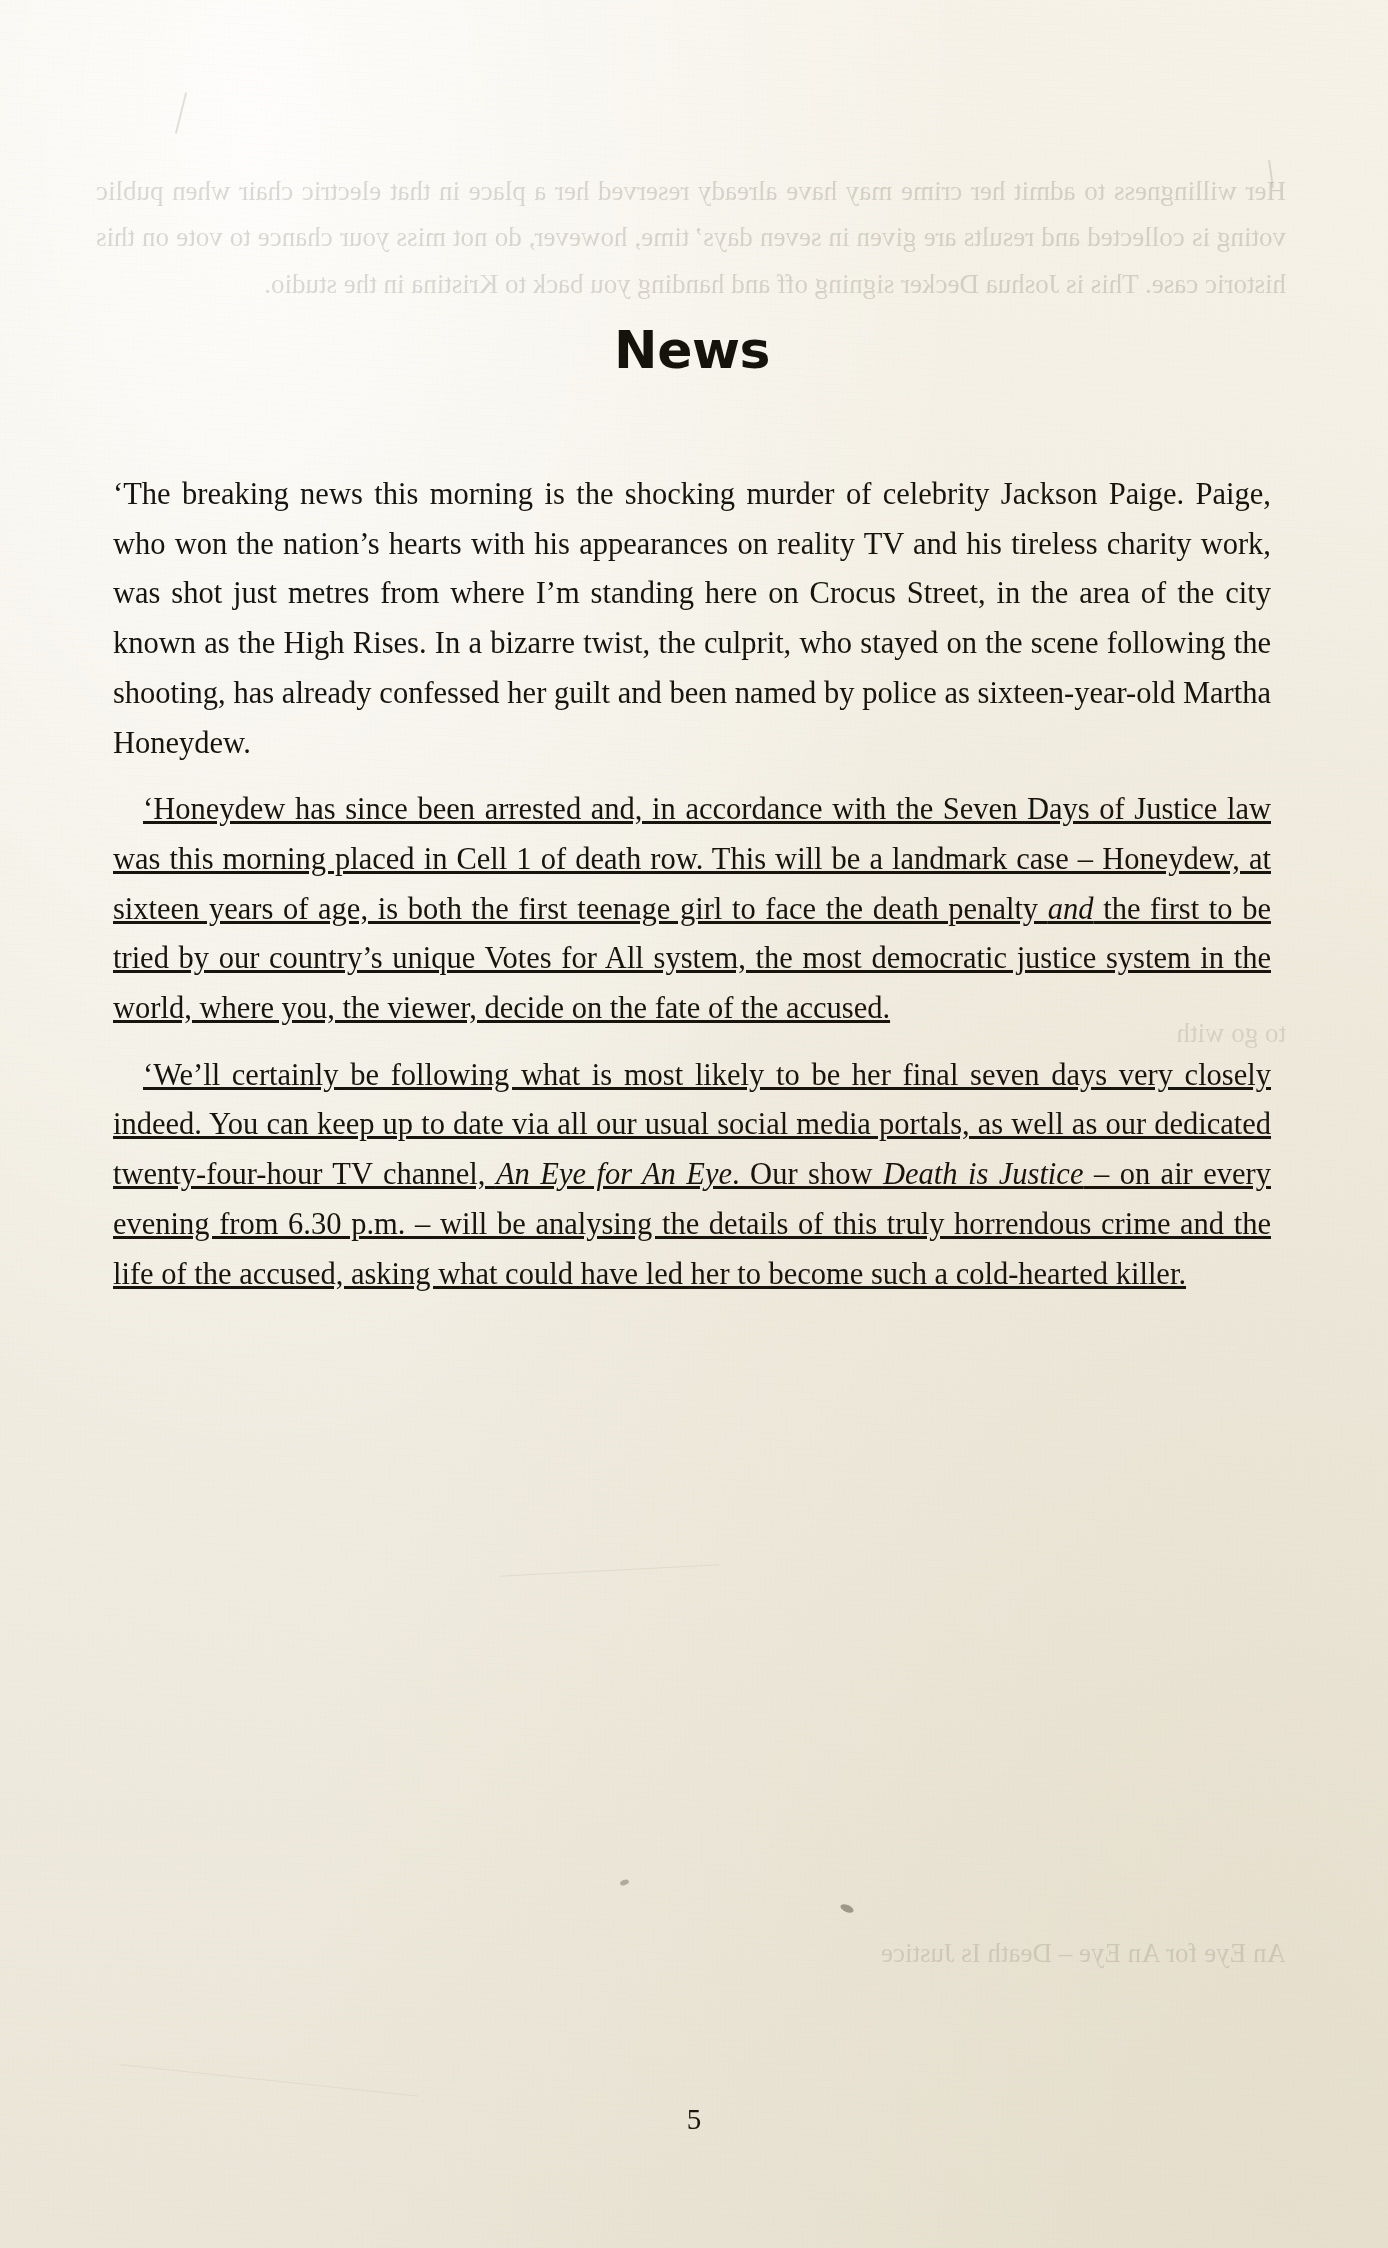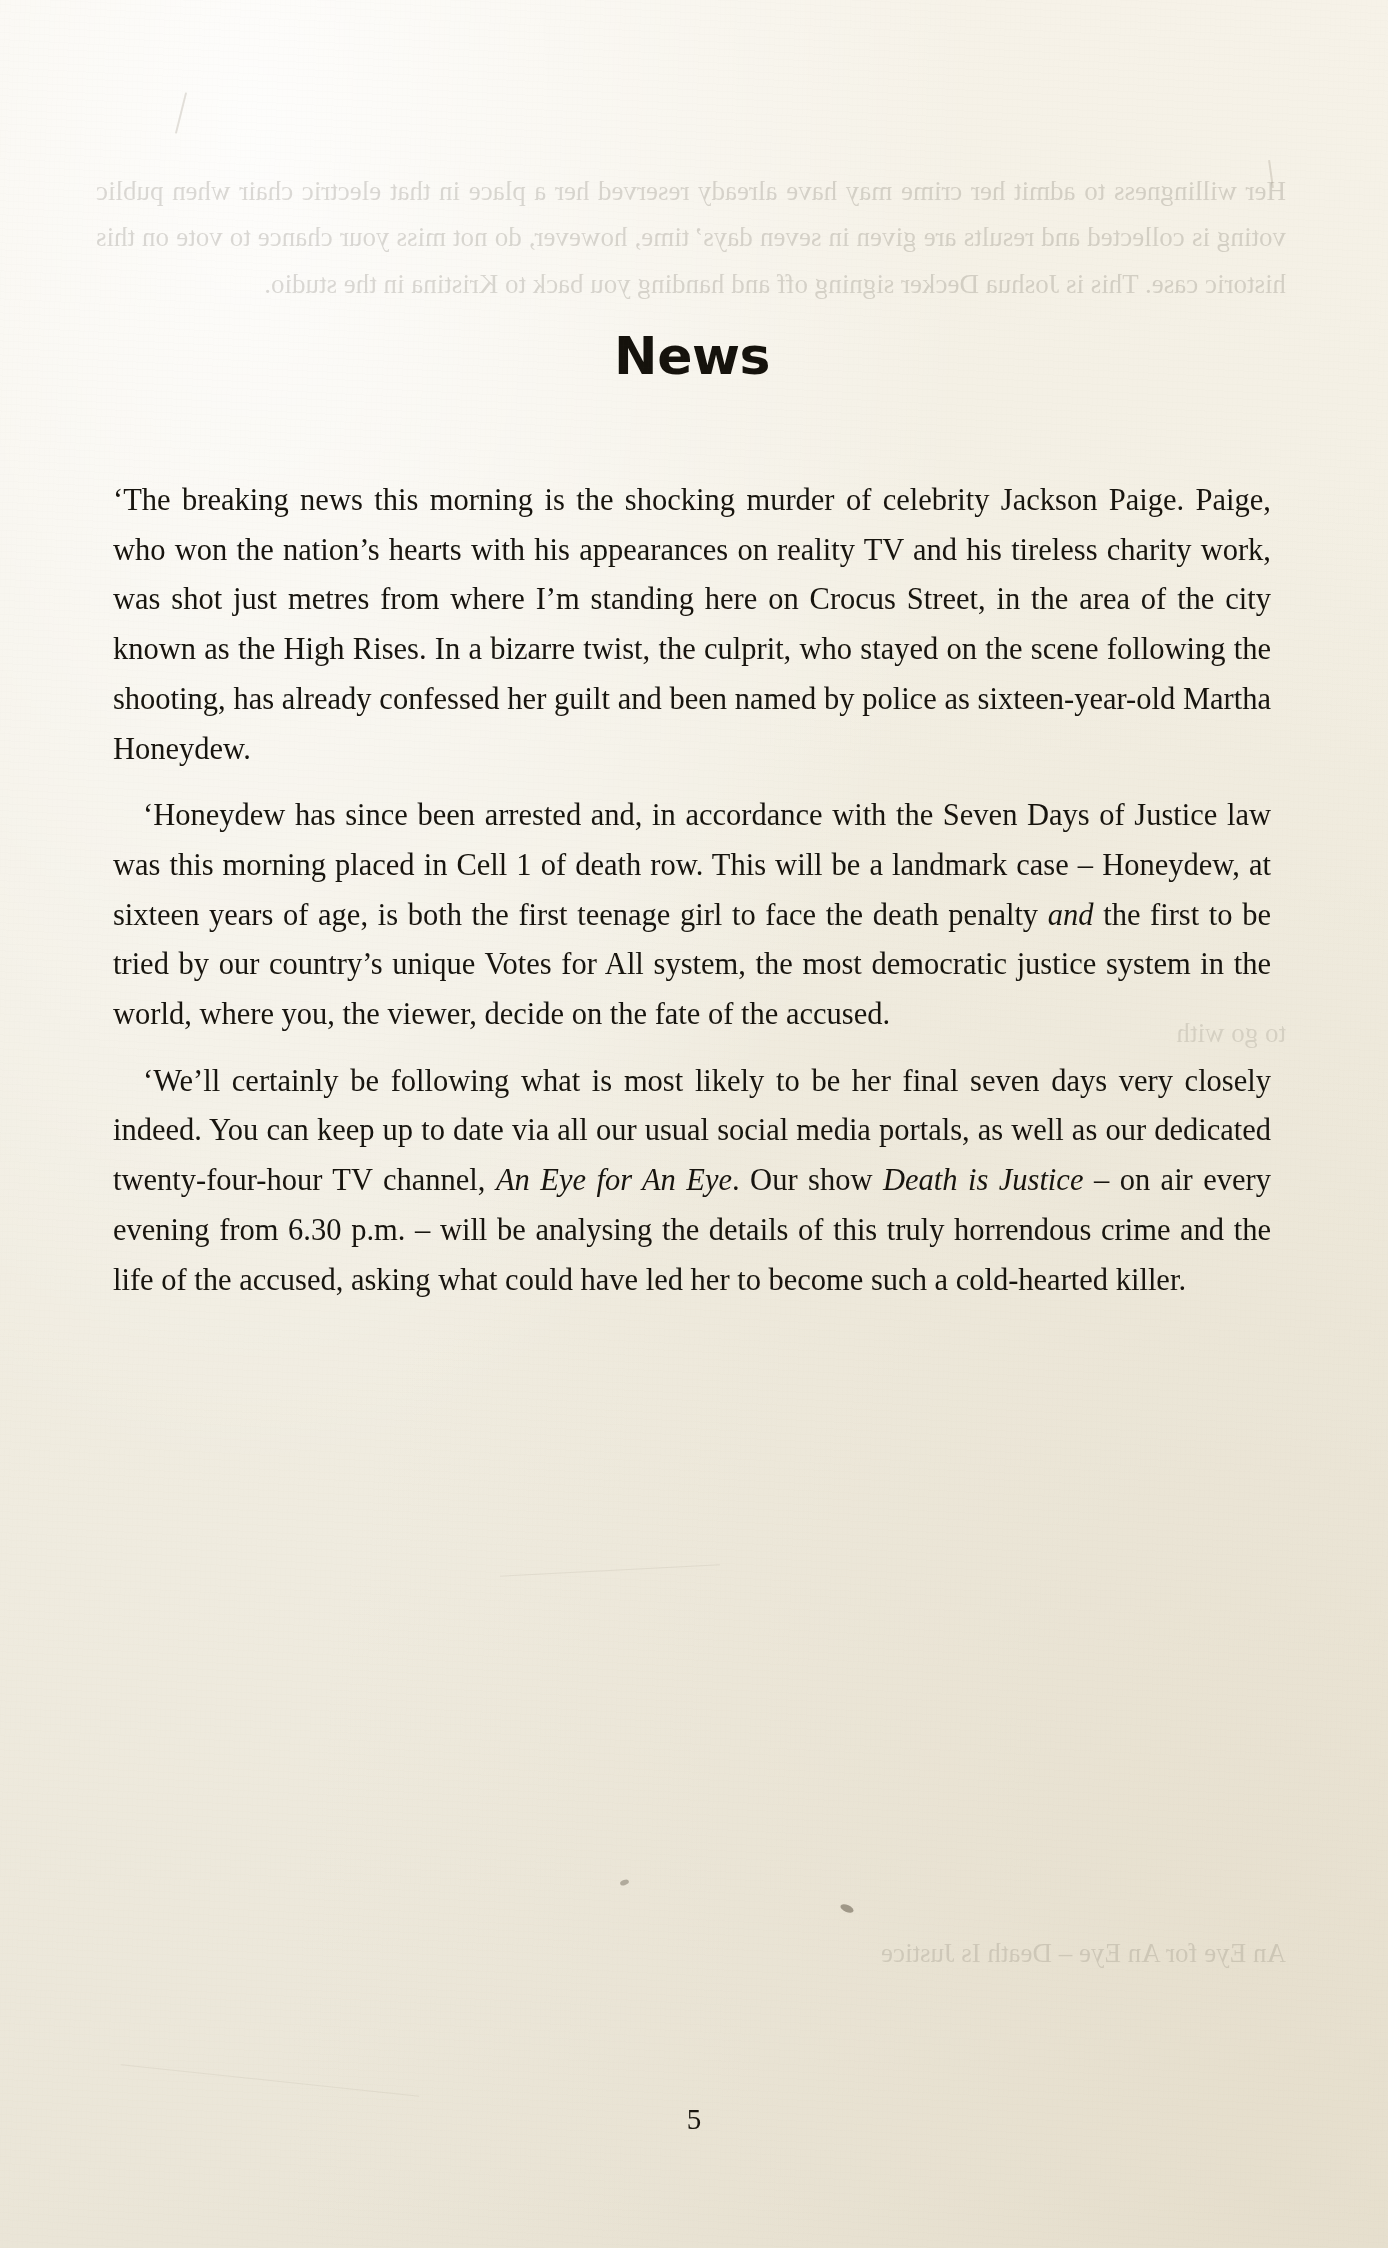--- a/index.html
+++ b/index.html
@@ -62,21 +62,21 @@
   }
   #showthrough-bot {
     top: 1930px;
     left: 96px;
     width: 1190px;
     opacity: 0.13;
   }
   .content {
     position: absolute;
     left: 96px;
-    top: 8px;
+    top: 2px;
     width: 1192px;
     height: 1664px;
   }
   .chapter-title {
     margin: 0;
     padding-top: 322px;
     text-align: center;
     font-family: "DejaVu Sans", sans-serif;
     font-weight: 700;
     font-size: 52px;
@@ -92,20 +92,21 @@
     text-align: justify;
     text-justify: inter-word;
     hyphens: none;
   }
   .body-text p {
     margin: 17px;
     text-indent: 0;
   }
   .body-text p + p {
     text-indent: 30px;
+    text-decoration: underline;
   }
   .body-text em {
     font-style: italic;
   }
   .folio {
     position: absolute;
     left: 0;
     right: 0;
     bottom: 112px;
     text-align: center;

